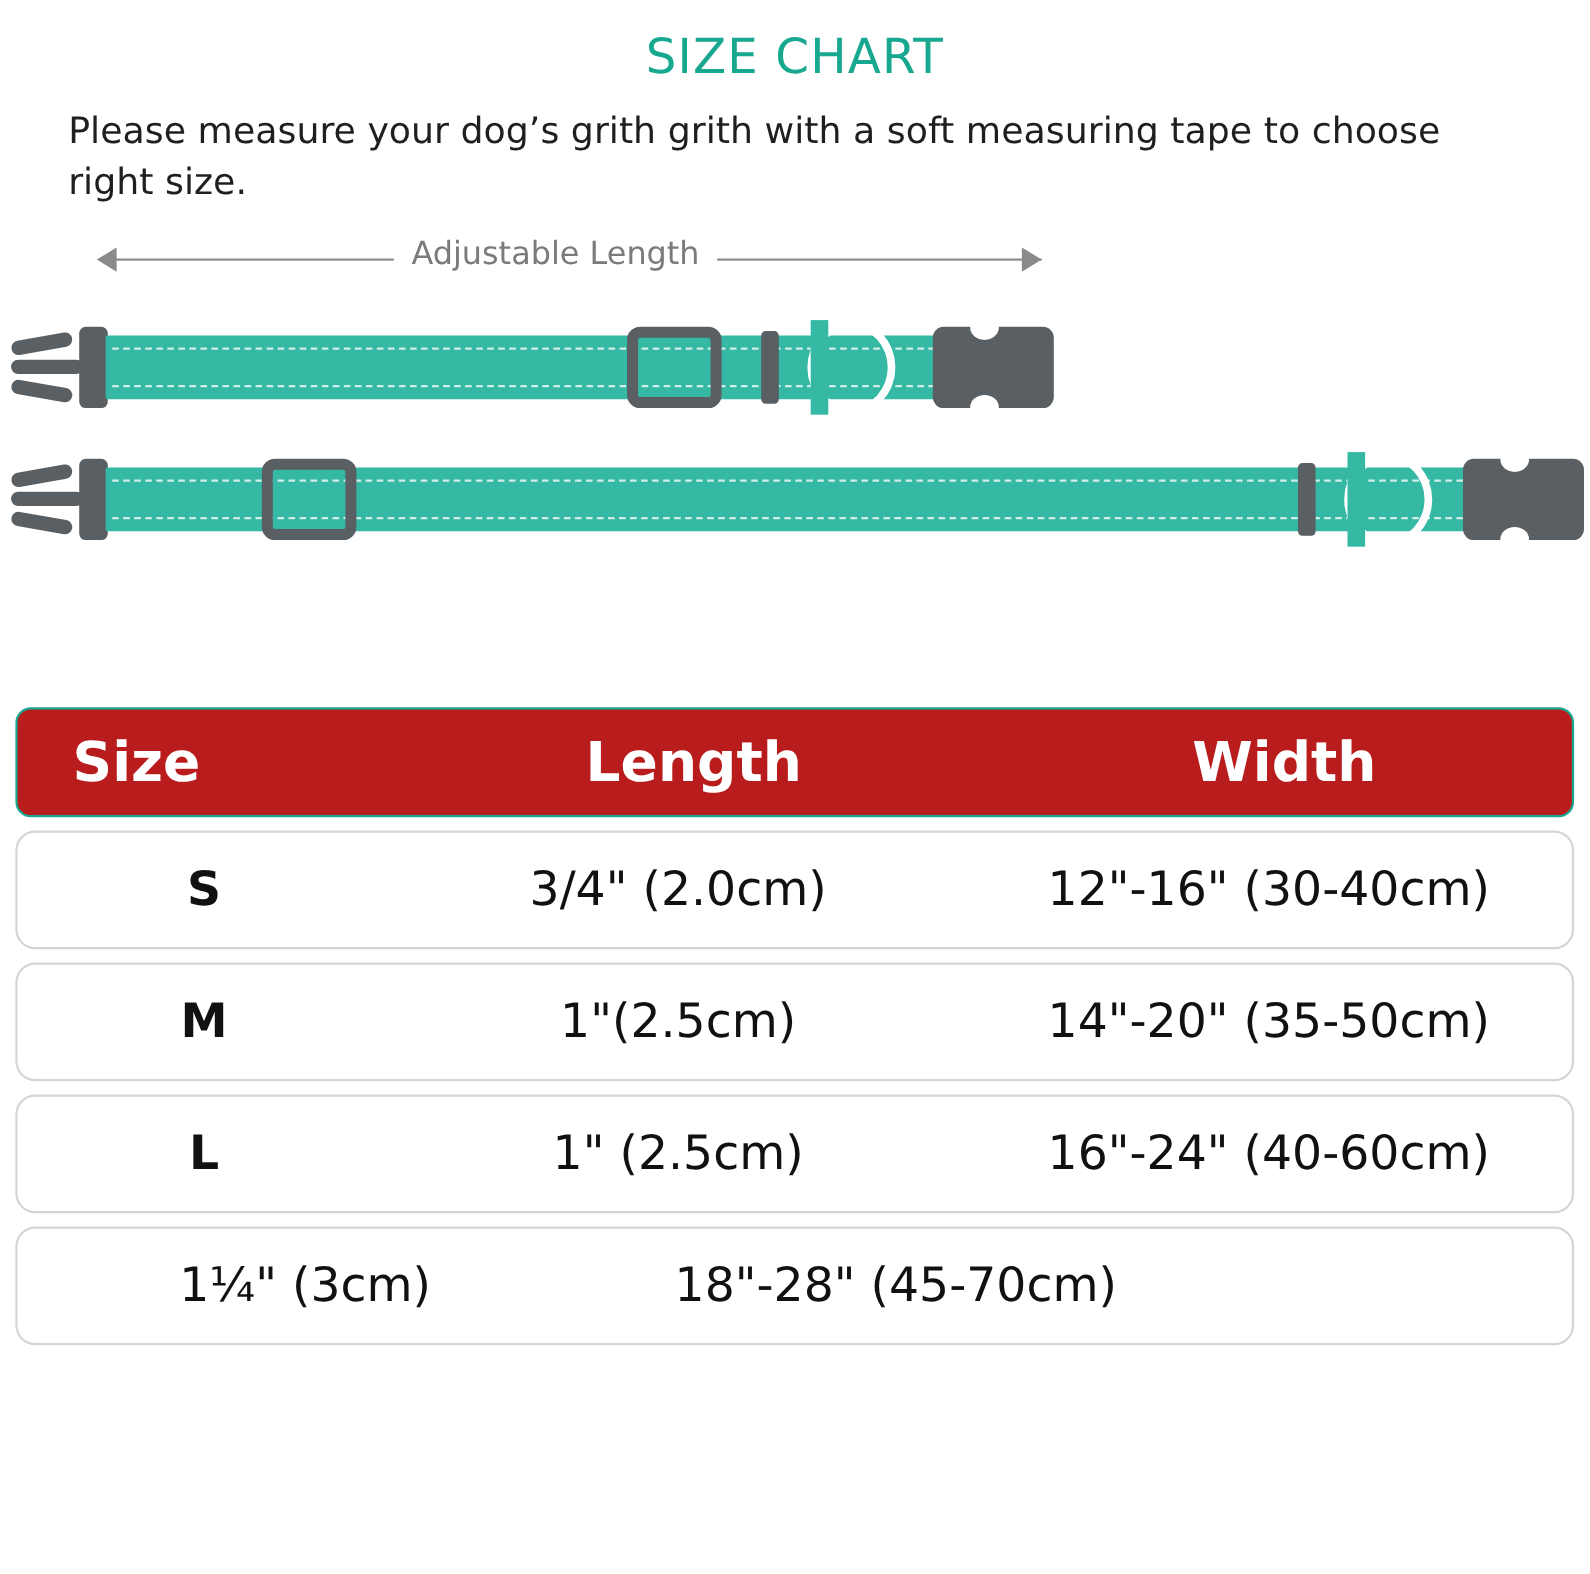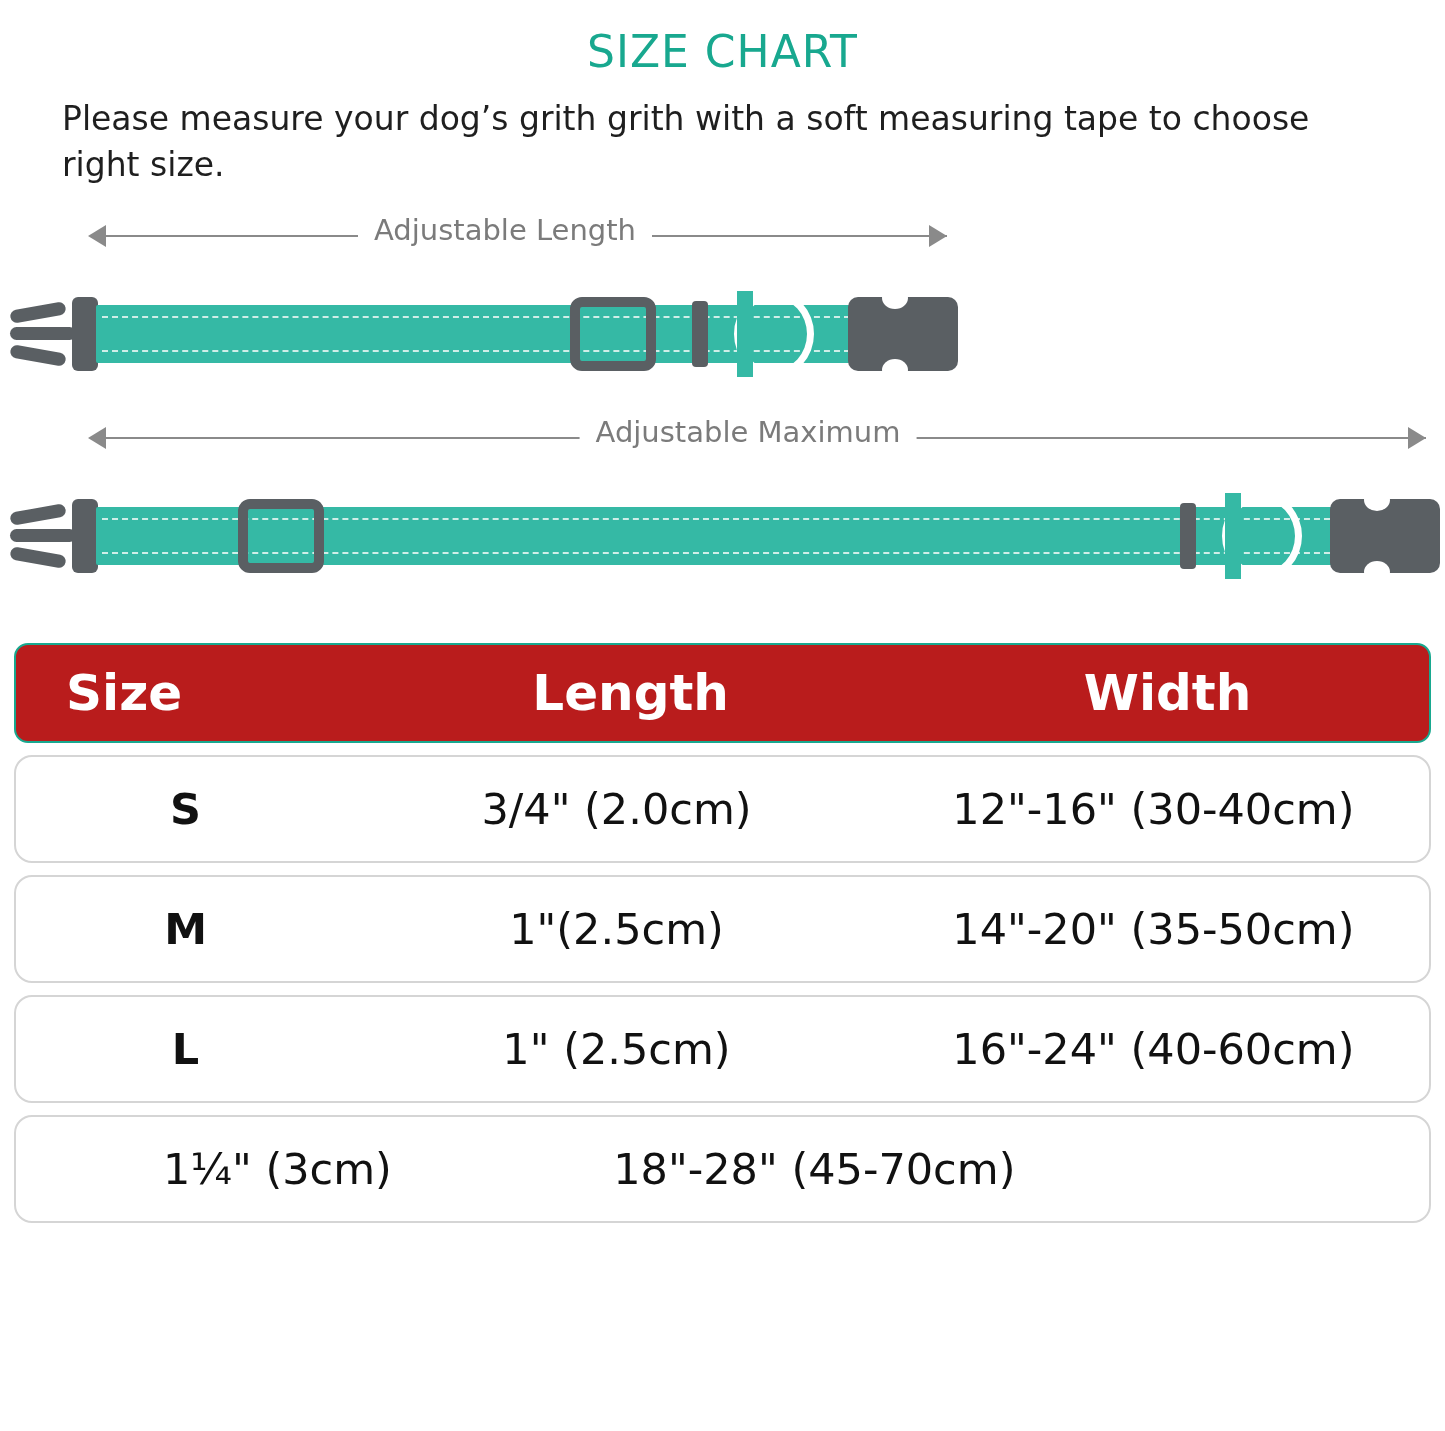--- a/index.html
+++ b/index.html
@@ -253,26 +253,20 @@
     </div>
     <div class="glide" style="left:570px;"></div>
     <div class="keeper" style="left:692px;"></div>
     <div class="dring" style="left:734px;"></div>
     <div class="buckle" style="left:848px;">
       <div class="notch n1"></div>
       <div class="notch n2"></div>
     </div>
   </div>
 
-  <div class="dim-row" style="margin-top:22px;">
-    <div class="arrow-line" style="left:92px; width:1334px;"></div>
-    <div class="arrow-head left" style="left:88px;"></div>
-    <div class="arrow-head right" style="left:1408px;"></div>
-    <div class="dim-label" style="left:748px;">Adjustable Maximum</div>
-  </div>
 
   <div class="collar">
     <div class="prong">
       <div class="tine t1"></div>
       <div class="tine t2"></div>
       <div class="tine t3"></div>
     </div>
     <div class="part" style="left:72px; top:24px; width:26px; height:74px; border-radius:6px;"></div>
     <div class="strap" style="left:96px; width:1250px;">
       <div class="stitch-top"></div>

